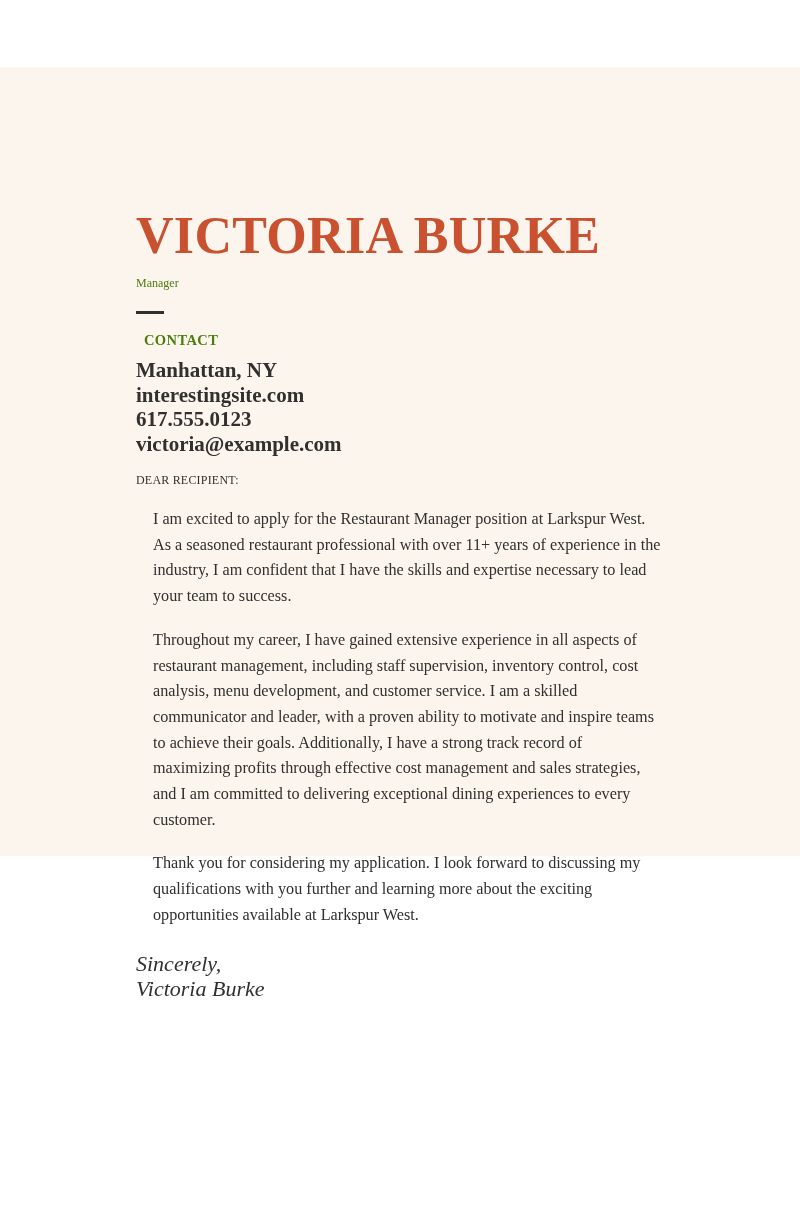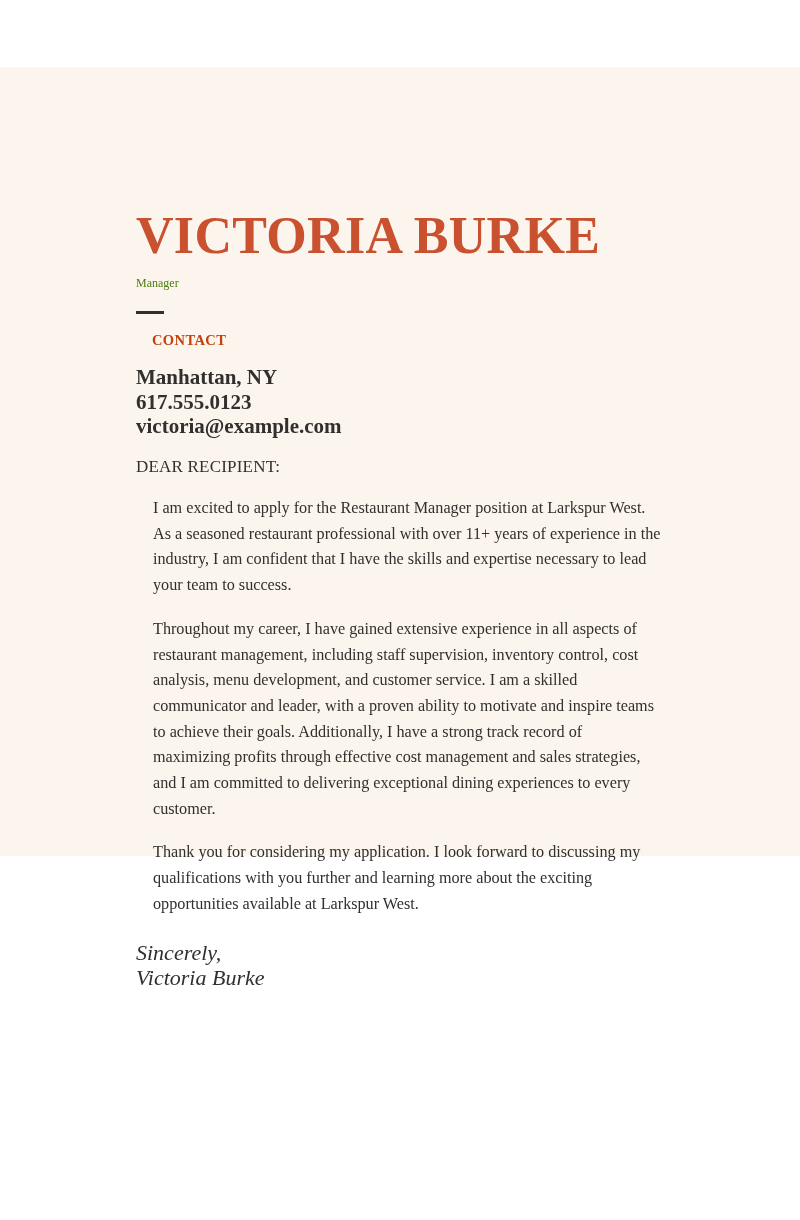--- a/index.html
+++ b/index.html
@@ -58,45 +58,45 @@
     background: #32302e;
     margin: 21px 0 0 0;
   }
 
   
   .contact-block {
     margin-top: 18px;
   }
 
   .contact-heading {
-    margin: 16px;
+    margin: 8px;
     font-size: 14.5px;
     font-weight: 700;
     letter-spacing: 0.4px;
-    color: #c2410c;
+    color: #4d7c0f;
     text-transform: uppercase;
   }
 
   .contact-list {
     list-style: none;
     margin: 9px 0 0 0;
     padding: 0;
   }
 
   .contact-list li {
     font-size: 21px;
     line-height: 24.5px;
     color: #32302e;
     font-weight: bold;
   }
 
   
   .salutation {
     margin: 17px 0 0 0;
-    font-size: 17px;
+    font-size: 12px;
     line-height: 1.3;
     color: #32302e;
     letter-spacing: 0.2px;
   }
 
   .letter-paragraph {
     margin: 18px 0 0 17px;
     font-size: 16.2px;
     line-height: 25.7px;
     color: #32302e;
@@ -124,20 +124,21 @@
     <h1 class="name-heading">VICTORIA BURKE</h1>
 
     <p class="job-title">Manager</p>
 
     <div class="title-rule"></div>
 
     <div class="contact-block">
       <h2 class="contact-heading">CONTACT</h2>
       <ul class="contact-list">
         <li>Manhattan, NY</li>
+        <li>interestingsite.com</li>
         <li>617.555.0123</li>
         <li>victoria@example.com</li>
       </ul>
     </div>
 
     <p class="salutation">DEAR RECIPIENT:</p>
 
     <p class="letter-paragraph">I am excited to apply for the Restaurant Manager position at Larkspur West. As a seasoned restaurant professional with over 11+ years of experience in the industry, I am confident that I have the skills and expertise necessary to lead your team to success.</p>
 
     <p class="letter-paragraph">Throughout my career, I have gained extensive experience in all aspects of restaurant management, including staff supervision, inventory control, cost analysis, menu development, and customer service. I am a skilled communicator and leader, with a proven ability to motivate and inspire teams to achieve their goals. Additionally, I have a strong track record of maximizing profits through effective cost management and sales strategies, and I am committed to delivering exceptional dining experiences to every customer.</p>

